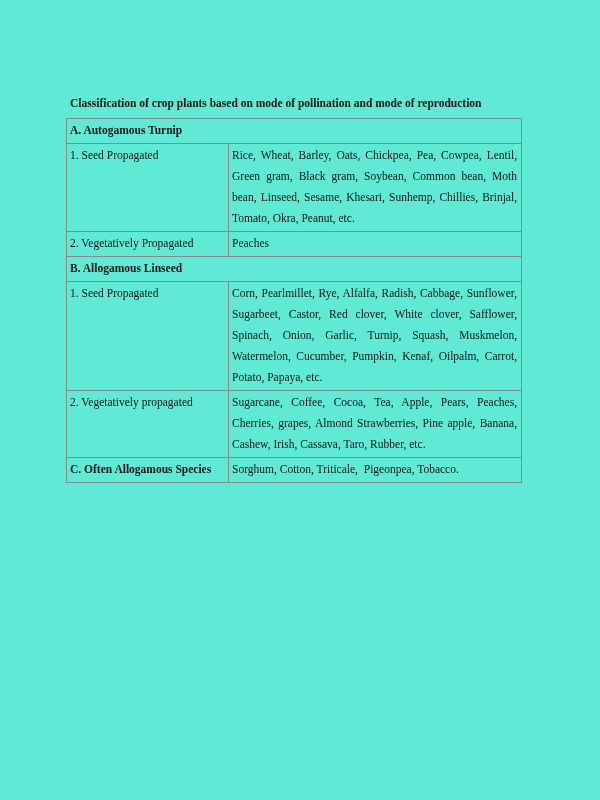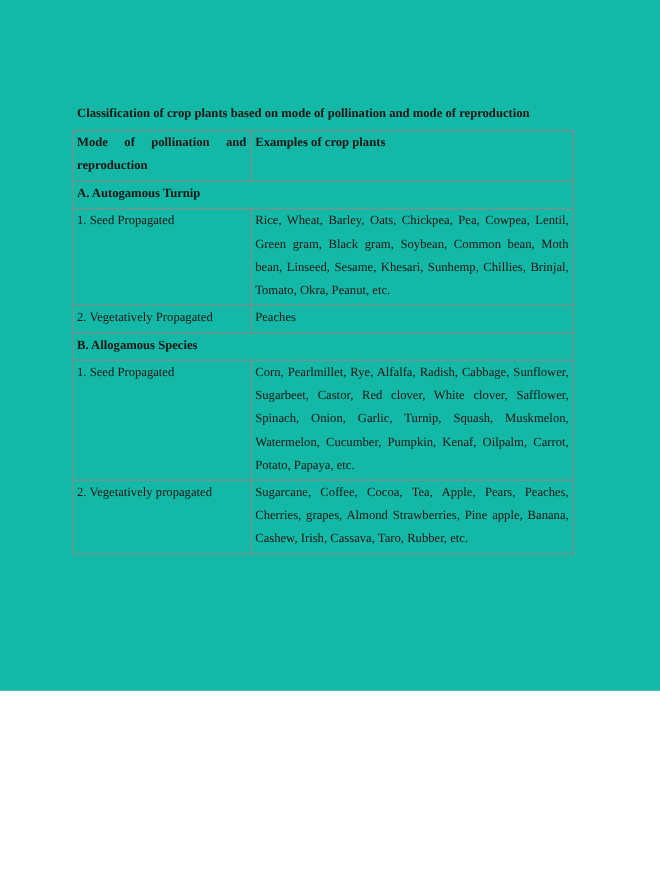--- a/index.html
+++ b/index.html
@@ -1,20 +1,20 @@
 <!DOCTYPE html>
 <html><head>
 <meta charset="utf-8">
 <style>
   html, body { margin: 0; padding: 0; }
   .page {
     position: relative;
     width: 600px;
-    height: 628px;
-    background: #14b8a6;
+    height: 800px;
+    background: #5eead4;
     font-family: "Liberation Serif", "DejaVu Serif", serif;
     color: #141414;
     overflow: hidden;
   }
   .doc-title {
     position: absolute;
     left: 70px;
     top: 96px;
     width: 470px;
     font-size: 11.5px;
@@ -49,50 +49,50 @@
 
   <div class="doc-title">Classification of crop plants based on mode of pollination and mode of reproduction</div>
 
   <table class="cls">
     <colgroup>
         <col class="c1">
         <col class="c2">
       </colgroup>
     <tbody>
 
-      <tr>
-        <td class="b justify">Mode of pollination and reproduction</td>
-        <td class="b">Examples of crop plants</td>
-      </tr>
 
       <tr>
         <td colspan="2" class="b">A. Autogamous Turnip</td>
       </tr>
 
       <tr>
         <td>1. Seed Propagated</td>
         <td class="justify">Rice, Wheat, Barley, Oats, Chickpea, Pea, Cowpea, Lentil, Green gram, Black gram, Soybean, Common bean, Moth bean, Linseed, Sesame, Khesari, Sunhemp, Chillies, Brinjal, Tomato, Okra, Peanut, etc.</td>
       </tr>
 
       <tr>
         <td>2. Vegetatively Propagated</td>
         <td>Peaches</td>
       </tr>
 
       <tr>
-        <td colspan="2" class="b">B. Allogamous Species</td>
+        <td colspan="2" class="b">B. Allogamous Linseed</td>
       </tr>
 
       <tr>
         <td>1. Seed Propagated</td>
         <td class="justify">Corn, Pearlmillet, Rye, Alfalfa, Radish, Cabbage, Sunflower, Sugarbeet, Castor, Red clover, White clover, Safflower, Spinach, Onion, Garlic, Turnip, Squash, Muskmelon, Watermelon, Cucumber, Pumpkin, Kenaf, Oilpalm, Carrot, Potato, Papaya, etc.</td>
       </tr>
 
       <tr>
         <td>2. Vegetatively propagated</td>
         <td class="justify">Sugarcane, Coffee, Cocoa, Tea, Apple, Pears, Peaches, Cherries, grapes, Almond Strawberries, Pine apple, Banana, Cashew, Irish, Cassava, Taro, Rubber, etc.</td>
       </tr>
 
+      <tr>
+        <td class="b">C. Often Allogamous Species</td>
+        <td class="prewrap">Sorghum, Cotton, Triticale,  Pigeonpea, Tobacco.</td>
+      </tr>
 
     </tbody>
   </table>
 
 </div>
 
 </body></html>

